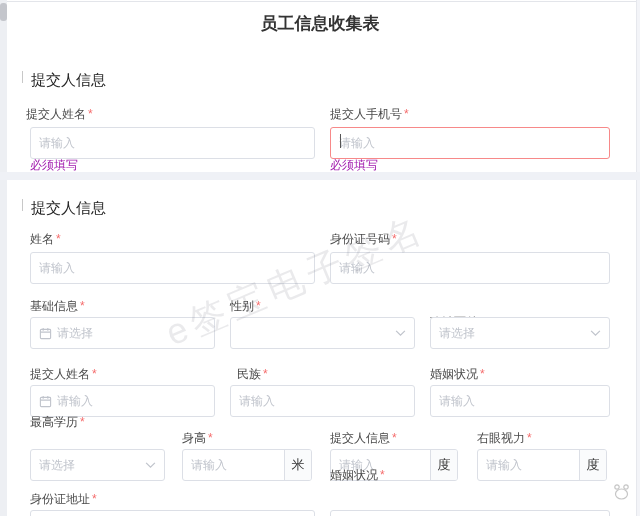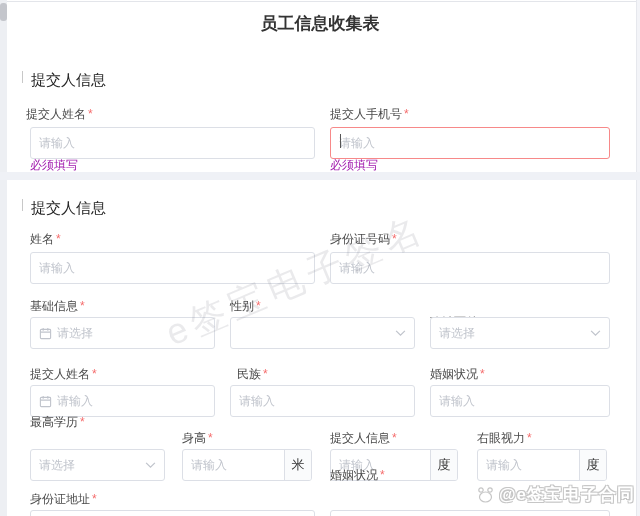--- a/index.html
+++ b/index.html
@@ -233,14 +233,13 @@
   <input type="text" placeholder="" style="">
 </div>
 
 <div class="wm-diagonal">e签宝电子签名</div>
 <div class="wm-corner">
   <svg width="20" height="18" viewBox="0 0 20 18">
     <circle cx="5" cy="4" r="2.2" fill="#fff" stroke="#c6c6c6" stroke-width="1.2"></circle>
     <circle cx="14" cy="4" r="2.2" fill="#fff" stroke="#c6c6c6" stroke-width="1.2"></circle>
     <ellipse cx="9.5" cy="11" rx="6" ry="5" fill="#fff" stroke="#c6c6c6" stroke-width="1.2"></ellipse>
   </svg>
-  <span>@e签宝电子合同</span>
 </div>
 
 </body></html>

